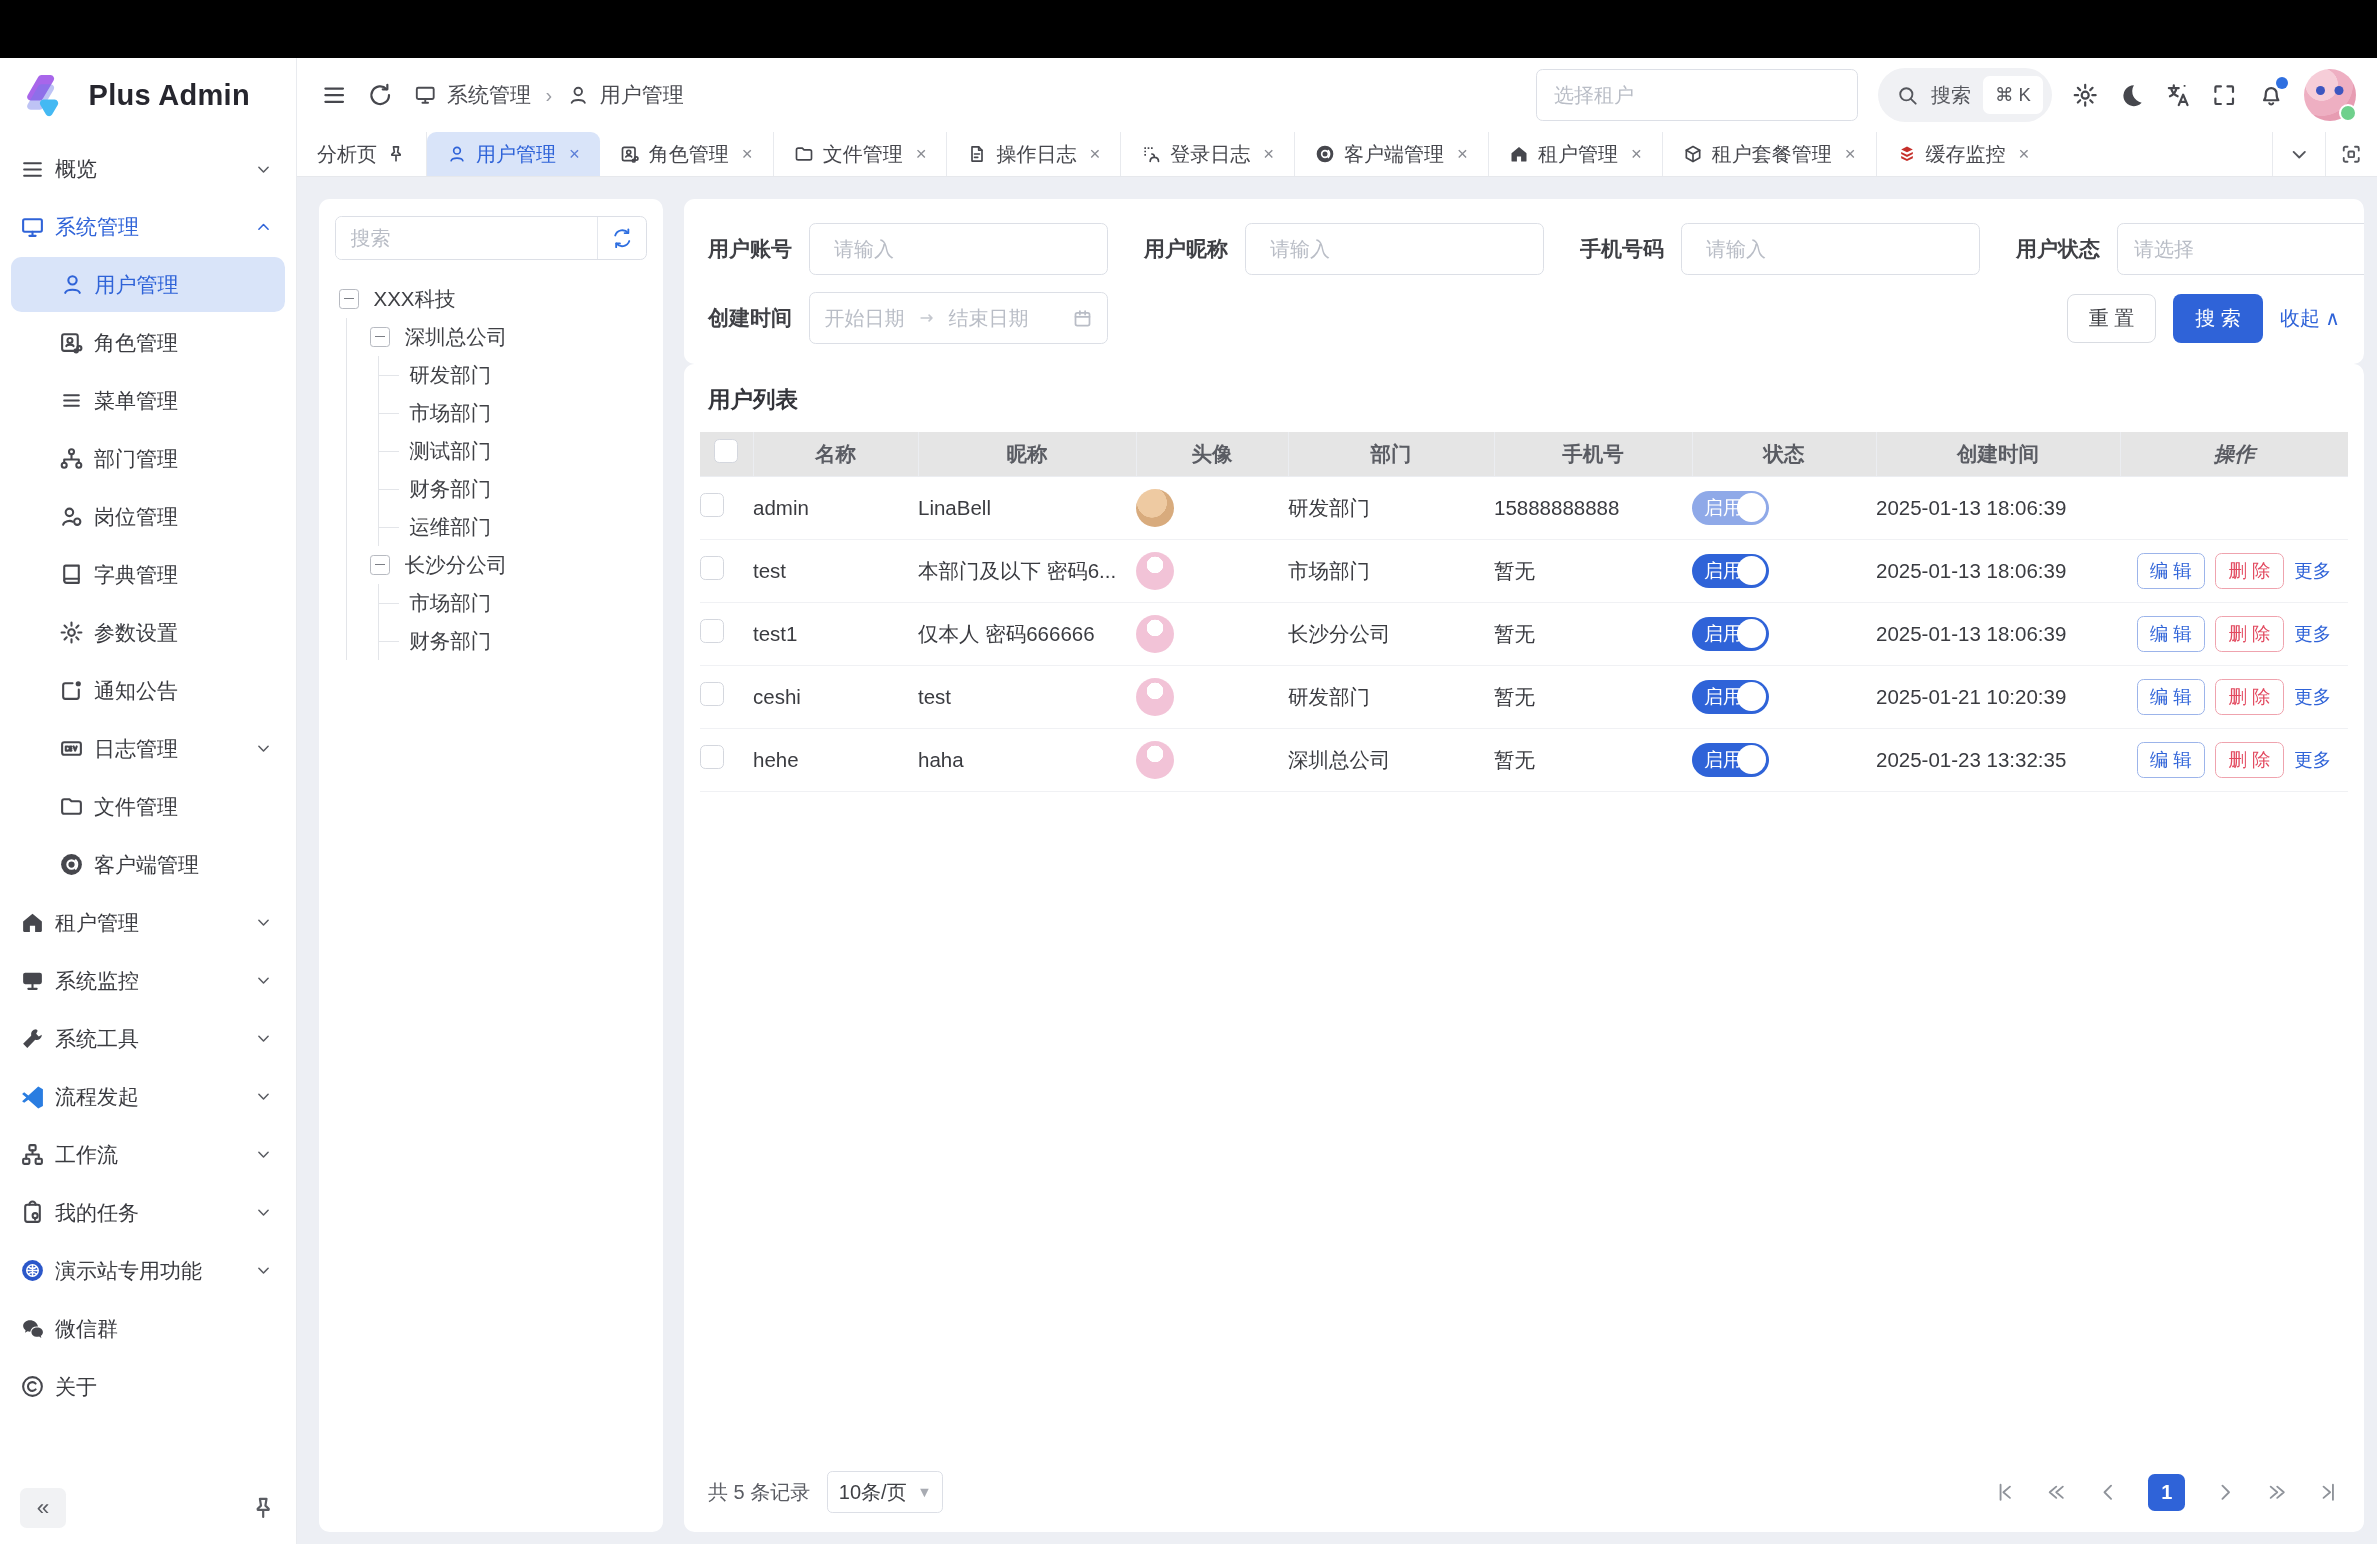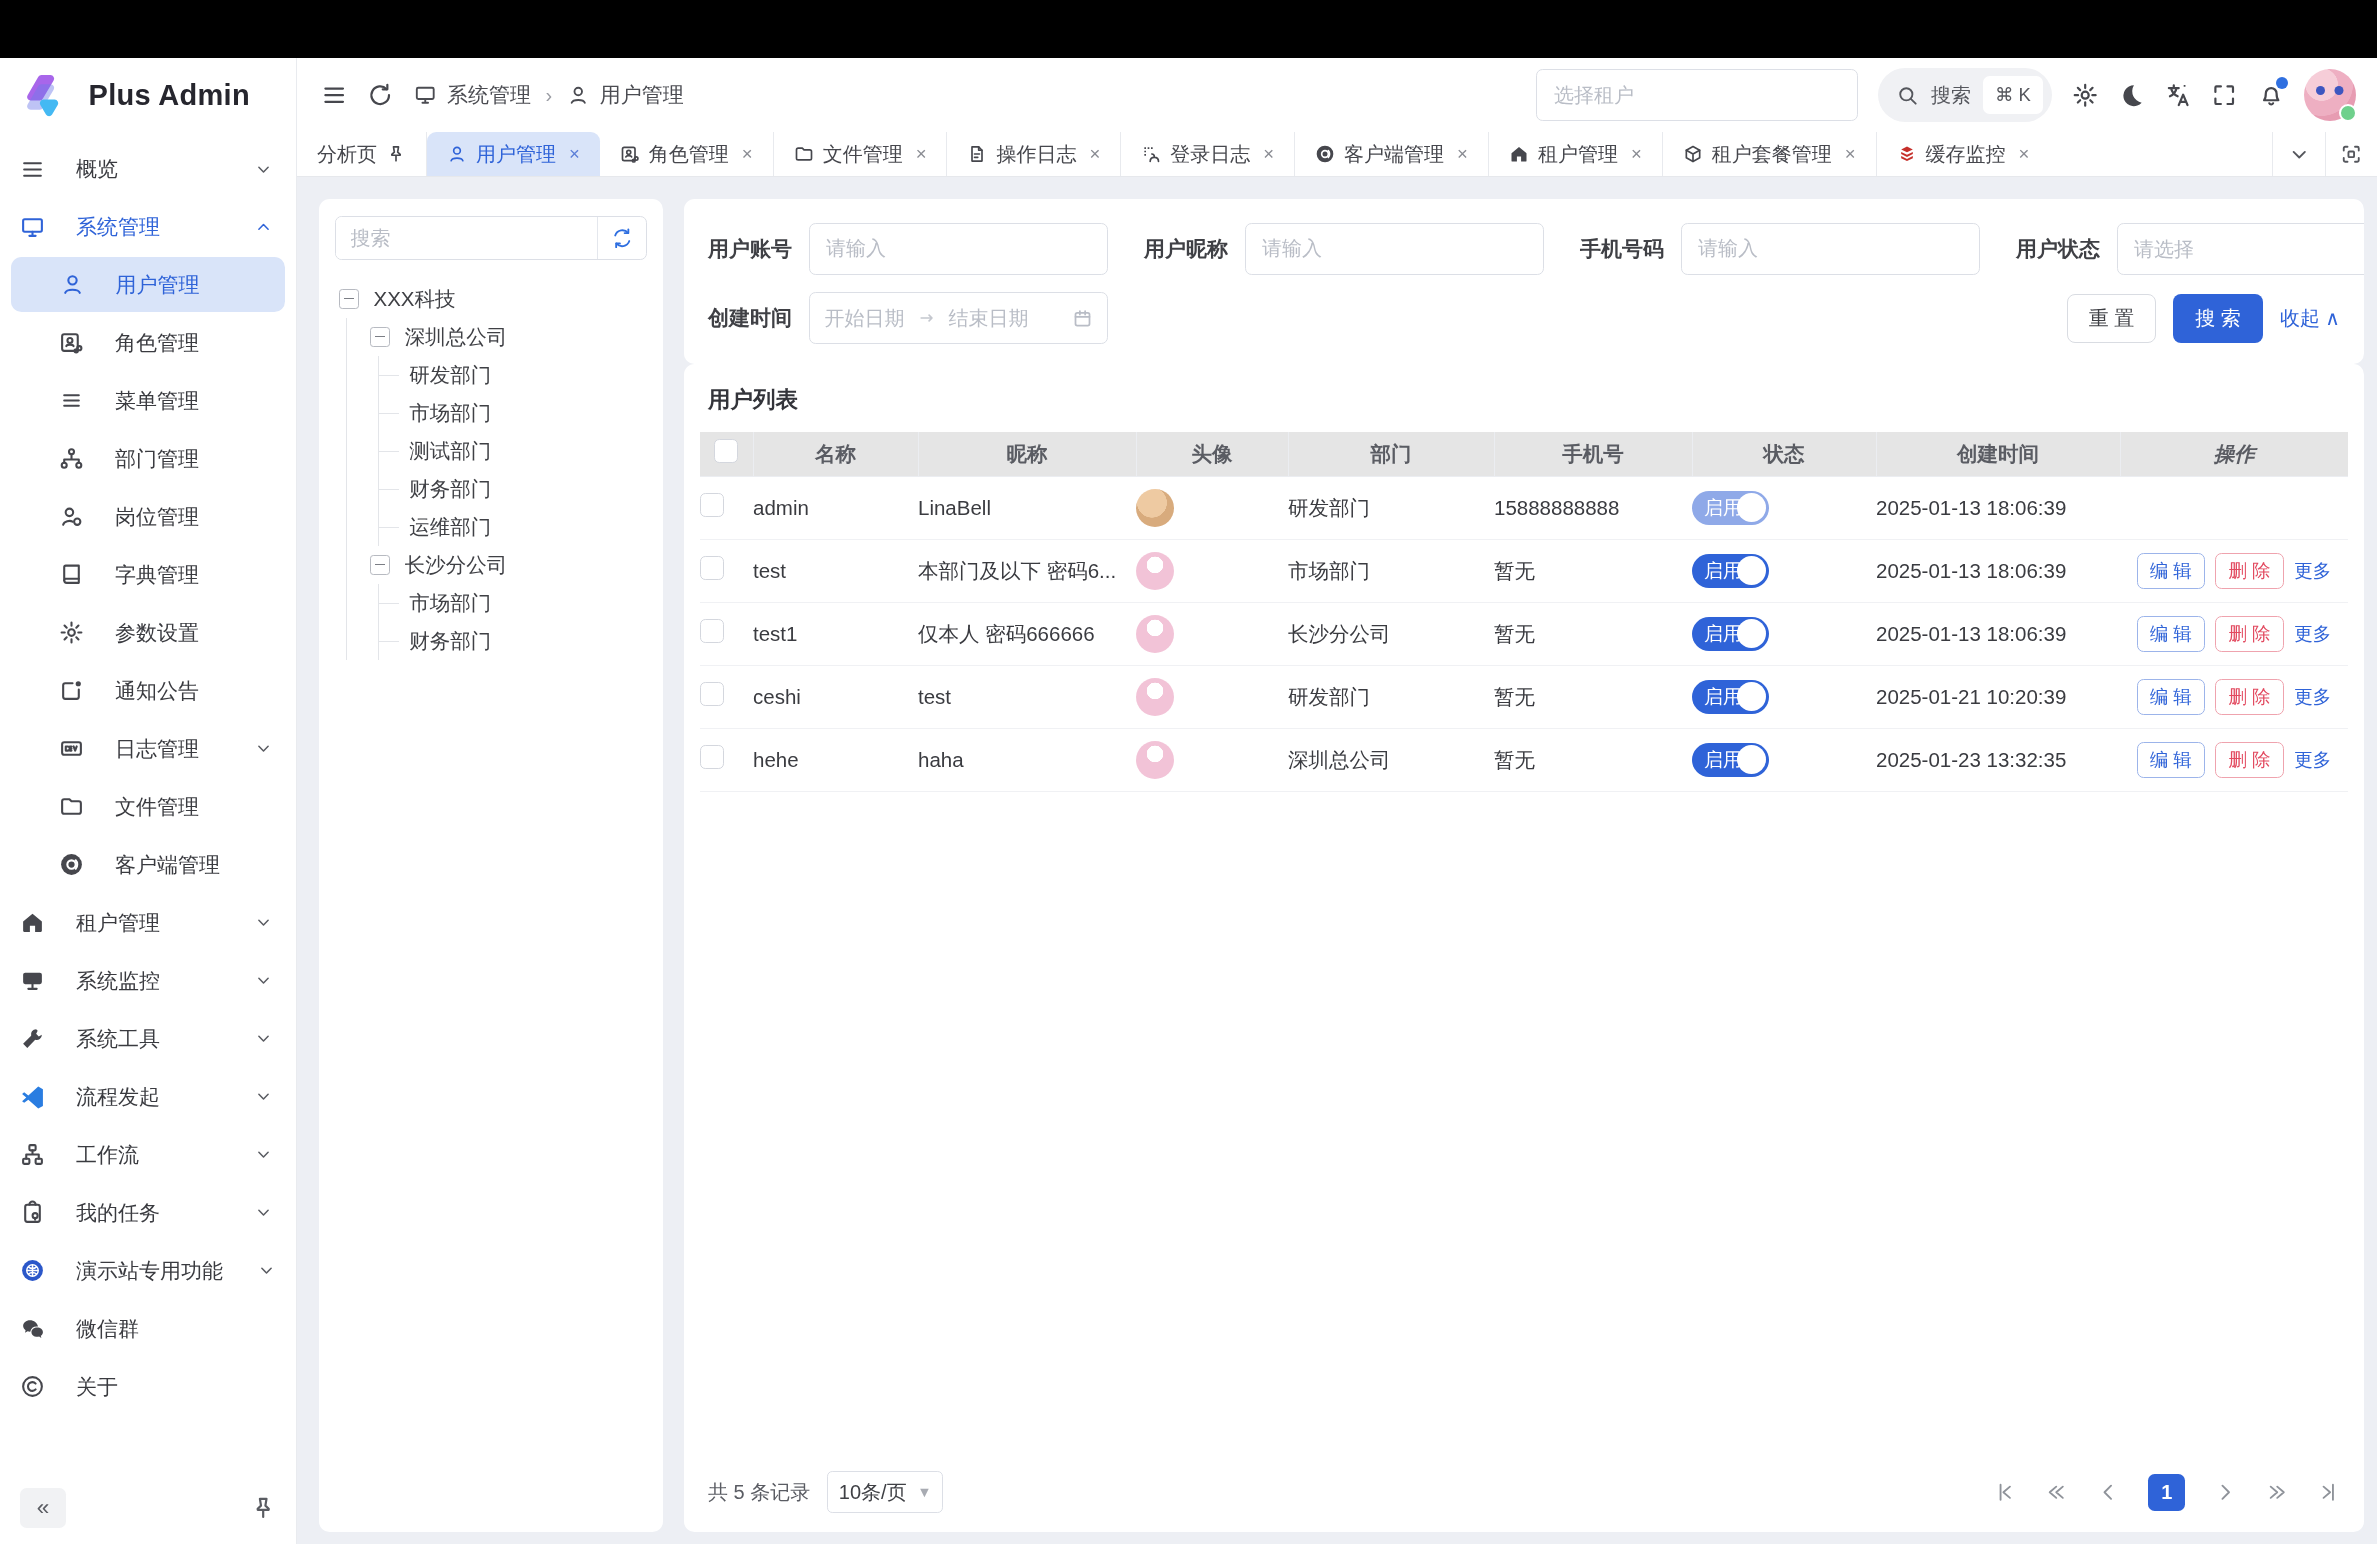--- a/index.html
+++ b/index.html
@@ -12,21 +12,21 @@
   svg.ic { display:block; }
   .stroke { fill:none; stroke:currentColor; stroke-width:2; stroke-linecap:round; stroke-linejoin:round; }
   .fill { fill:currentColor; stroke:none; }
 
   
   .sidebar { width:297px; flex:0 0 297px; background:#fff; border-right:0.7px solid #e9ebef; display:flex; flex-direction:column; position:relative; }
   .logo-row { height:74px; display:flex; align-items:center; gap:17px; padding:0 22.5px; flex:0 0 74px; }
   .logo-mark { width:49px; height:49px; }
   .logo-text { font-size:29px; font-weight:bold; color:#26262e; letter-spacing:0.3px; }
   .menu { flex:1; overflow:hidden; padding-top:8px; }
-  .mi { height:58px; display:flex; align-items:center; padding:0 20px; gap:31px; font-size:21px; color:#3a3b40; cursor:pointer; }
+  .mi { height:58px; display:flex; align-items:center; padding:0 20px; gap:10px; font-size:21px; color:#3a3b40; cursor:pointer; }
   .mi .ic { width:25px; height:25px; color:#46474d; flex:0 0 25px; }
   .mi .lbl { flex:1; white-space:nowrap; }
   .mi .chev { width:18.5px; height:18.5px; color:#5a5c62; }
   .mi.sub { padding-left:59px; }
   .mi.blue, .mi.blue .ic { color:#2f63d8; }
   .mi.active-pill { margin:1.3px 10.6px; height:55px; background:#d9e4f9; border-radius:10.6px; padding-left:49px; color:#2f63d8; }
   .mi.active-pill .ic { color:#2f63d8; }
   .sb-footer { height:61px; flex:0 0 61px; display:flex; align-items:center; justify-content:space-between; padding:0 20px 10.6px 20px; }
   .sb-footer .btn-collapse { width:46px; height:40px; border-radius:6.6px; background:#f1f2f4; color:#5a5c62; display:flex; align-items:center; justify-content:center; font-size:22.5px; cursor:pointer; }
   .sb-footer .pin { width:26.4px; height:26.4px; color:#5a5c62; cursor:pointer; }
@@ -89,21 +89,21 @@
 
   
   .right-col { flex:1; display:flex; flex-direction:column; overflow:hidden; }
 
   
   .filter-card { padding:24px 24px 20px 24px; flex:0 0 auto; }
   .f-row { display:flex; align-items:center; }
   .f-row + .f-row { margin-top:17px; }
   .f-item { display:flex; align-items:center; gap:17px; margin-right:36px; }
   .f-label { font-size:21px; font-weight:bold; color:#3f4045; white-space:nowrap; }
-  .f-input { width:299px; height:52px; border:0.7px solid #dcdfe6; border-radius:6.6px; font-size:20px; padding:0 16px; color:#3a3b40; outline:none; font-family:Liberation Mono, monospace; background:#fff; }
+  .f-input { width:299px; height:52px; border:0.7px solid #dcdfe6; border-radius:6.6px; font-size:20px; padding:0 24px; color:#3a3b40; outline:none; font-family:Liberation Serif, serif; background:#fff; }
   .f-input::placeholder { color:#b9bdc6; }
   .f-select { width:299px; height:52px; border:0.7px solid #dcdfe6; border-radius:6.6px; display:flex; align-items:center; padding:0 16px; cursor:pointer; }
   .f-select .ph { flex:1; font-size:20px; color:#b9bdc6; }
   .f-daterange { width:299px; height:52px; border:0.7px solid #dcdfe6; border-radius:6.6px; display:flex; align-items:center; gap:12px; padding:0 14.5px; cursor:pointer; font-size:20px; color:#b9bdc6; }
   .f-daterange .arrow { width:20px; height:20px; color:#c4c7ce; }
   .f-daterange .cal { width:21px; height:21px; color:#b9bdc6; margin-left:auto; }
   .f-actions { margin-left:auto; display:flex; align-items:center; gap:17px; }
   .btn { height:49px; border-radius:8px; display:flex; align-items:center; justify-content:center; font-size:20px; cursor:pointer; padding:0 21px; white-space:nowrap; border:0.7px solid transparent; }
   .btn.ghost { background:#fff; border-color:#d9dce2; color:#3f4045; }
   .btn.primary { background:#2f63d8; color:#fff; }

